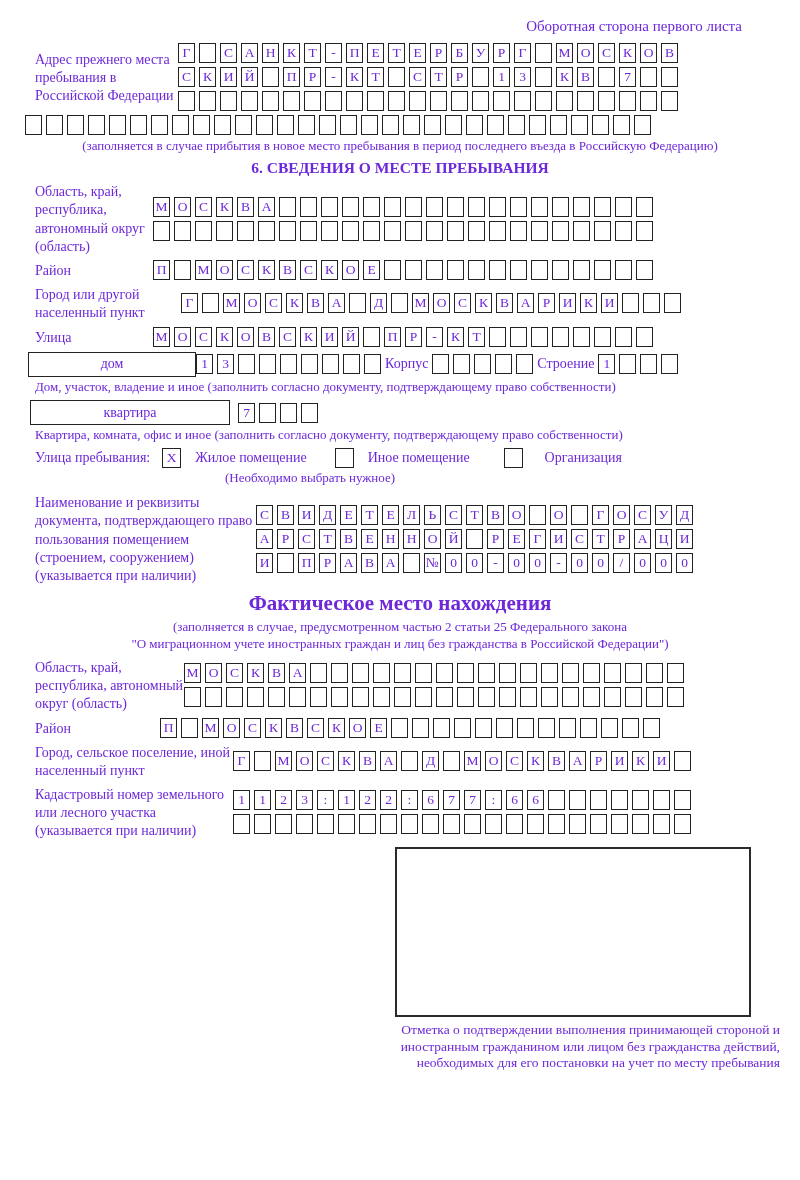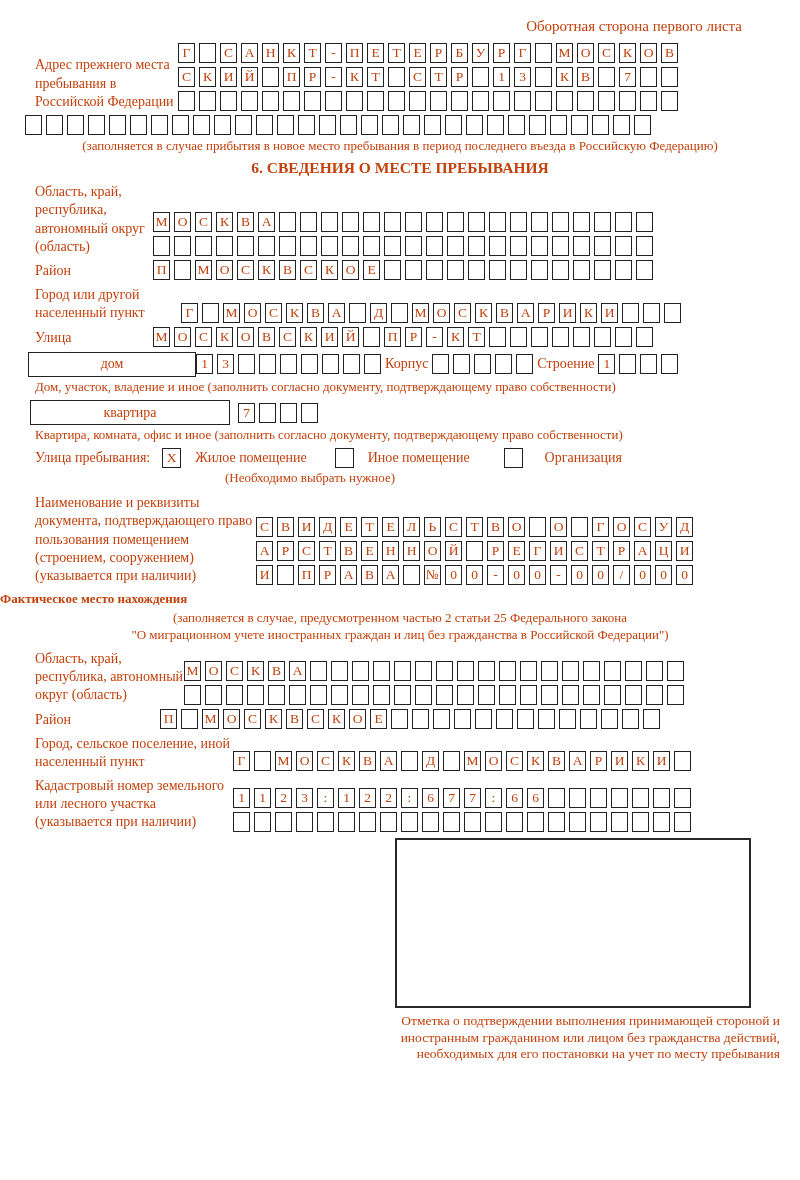--- a/index.html
+++ b/index.html
@@ -1,23 +1,23 @@
 <!DOCTYPE html>
 <html><head>
 <meta charset="utf-8">
 <style>
   * { margin:0; padding:0; box-sizing:border-box; }
   html,body { background:#fff; }
   .page {
     position:relative; width:800px; height:1180px; overflow:hidden;
-    background:#fff; color:#c2410c;
+    background:#fff; color:#6d28d9;
     font-family:"Liberation Serif", "DejaVu Serif", serif;
   }
   .hdr { padding:18px 58px 0 0; text-align:right; font-size:15px; }
-  .frow { display:flex; align-items:flex-end; margin:4px 4px 0 35px; }
+  .frow { display:flex; align-items:center; margin:4px 4px 0 35px; }
   .lbl { font-size:14px; line-height:1.3; flex:none; padding-top:2px; }
   .w143{width:143px;} .w118{width:118px;} .w125{width:125px;}
   .w149{width:149px;} .w198{width:198px;} .w221{width:221px;}
   .col { display:flex; flex-direction:column; gap:4px; }
   .cells { display:flex; gap:4px; flex:none; }
   .cb {
     width:17px; height:20px; border:1.5px solid #222; flex:none;
     display:flex; align-items:center; justify-content:center;
     font-size:13.5px; background:#fff;
   }
@@ -34,21 +34,21 @@
   }
   .wb170{width:168px;} .wb200{width:200px;}
   .inline-lbl { font-size:14px; margin:0 4px; flex:none; }
   .stayrow { display:flex; align-items:center; margin:5px 0 0 35px; font-size:14px; }
   .chk {
     width:19px; height:20px; border:1.5px solid #222; flex:none;
     display:flex; align-items:center; justify-content:center;
     font-size:13.5px; margin:0 14px 0 12px;
   }
   .choose { margin:2px 0 0 225px; font-size:13px; }
-  .fact-title { font-weight:bold; font-size:13px; margin-top:6px; }
+  .fact-title { text-align:center; font-weight:bold; font-size:21px; margin-top:6px; }
   .fact-note { text-align:center; font-size:13px; line-height:1.3; margin-top:3px; }
   .stampbox {
     margin:6px 0 0 395px; width:356px; height:170px;
     border:2px solid #2a2a2a; background:#fff;
   }
   .caption { margin:5px 0 0 368px; width:412px; text-align:right;
     font-size:13.5px; line-height:1.25; }
   .mt8 { margin-top:8px; }
   .mt6 { margin-top:6px; }
 </style>

